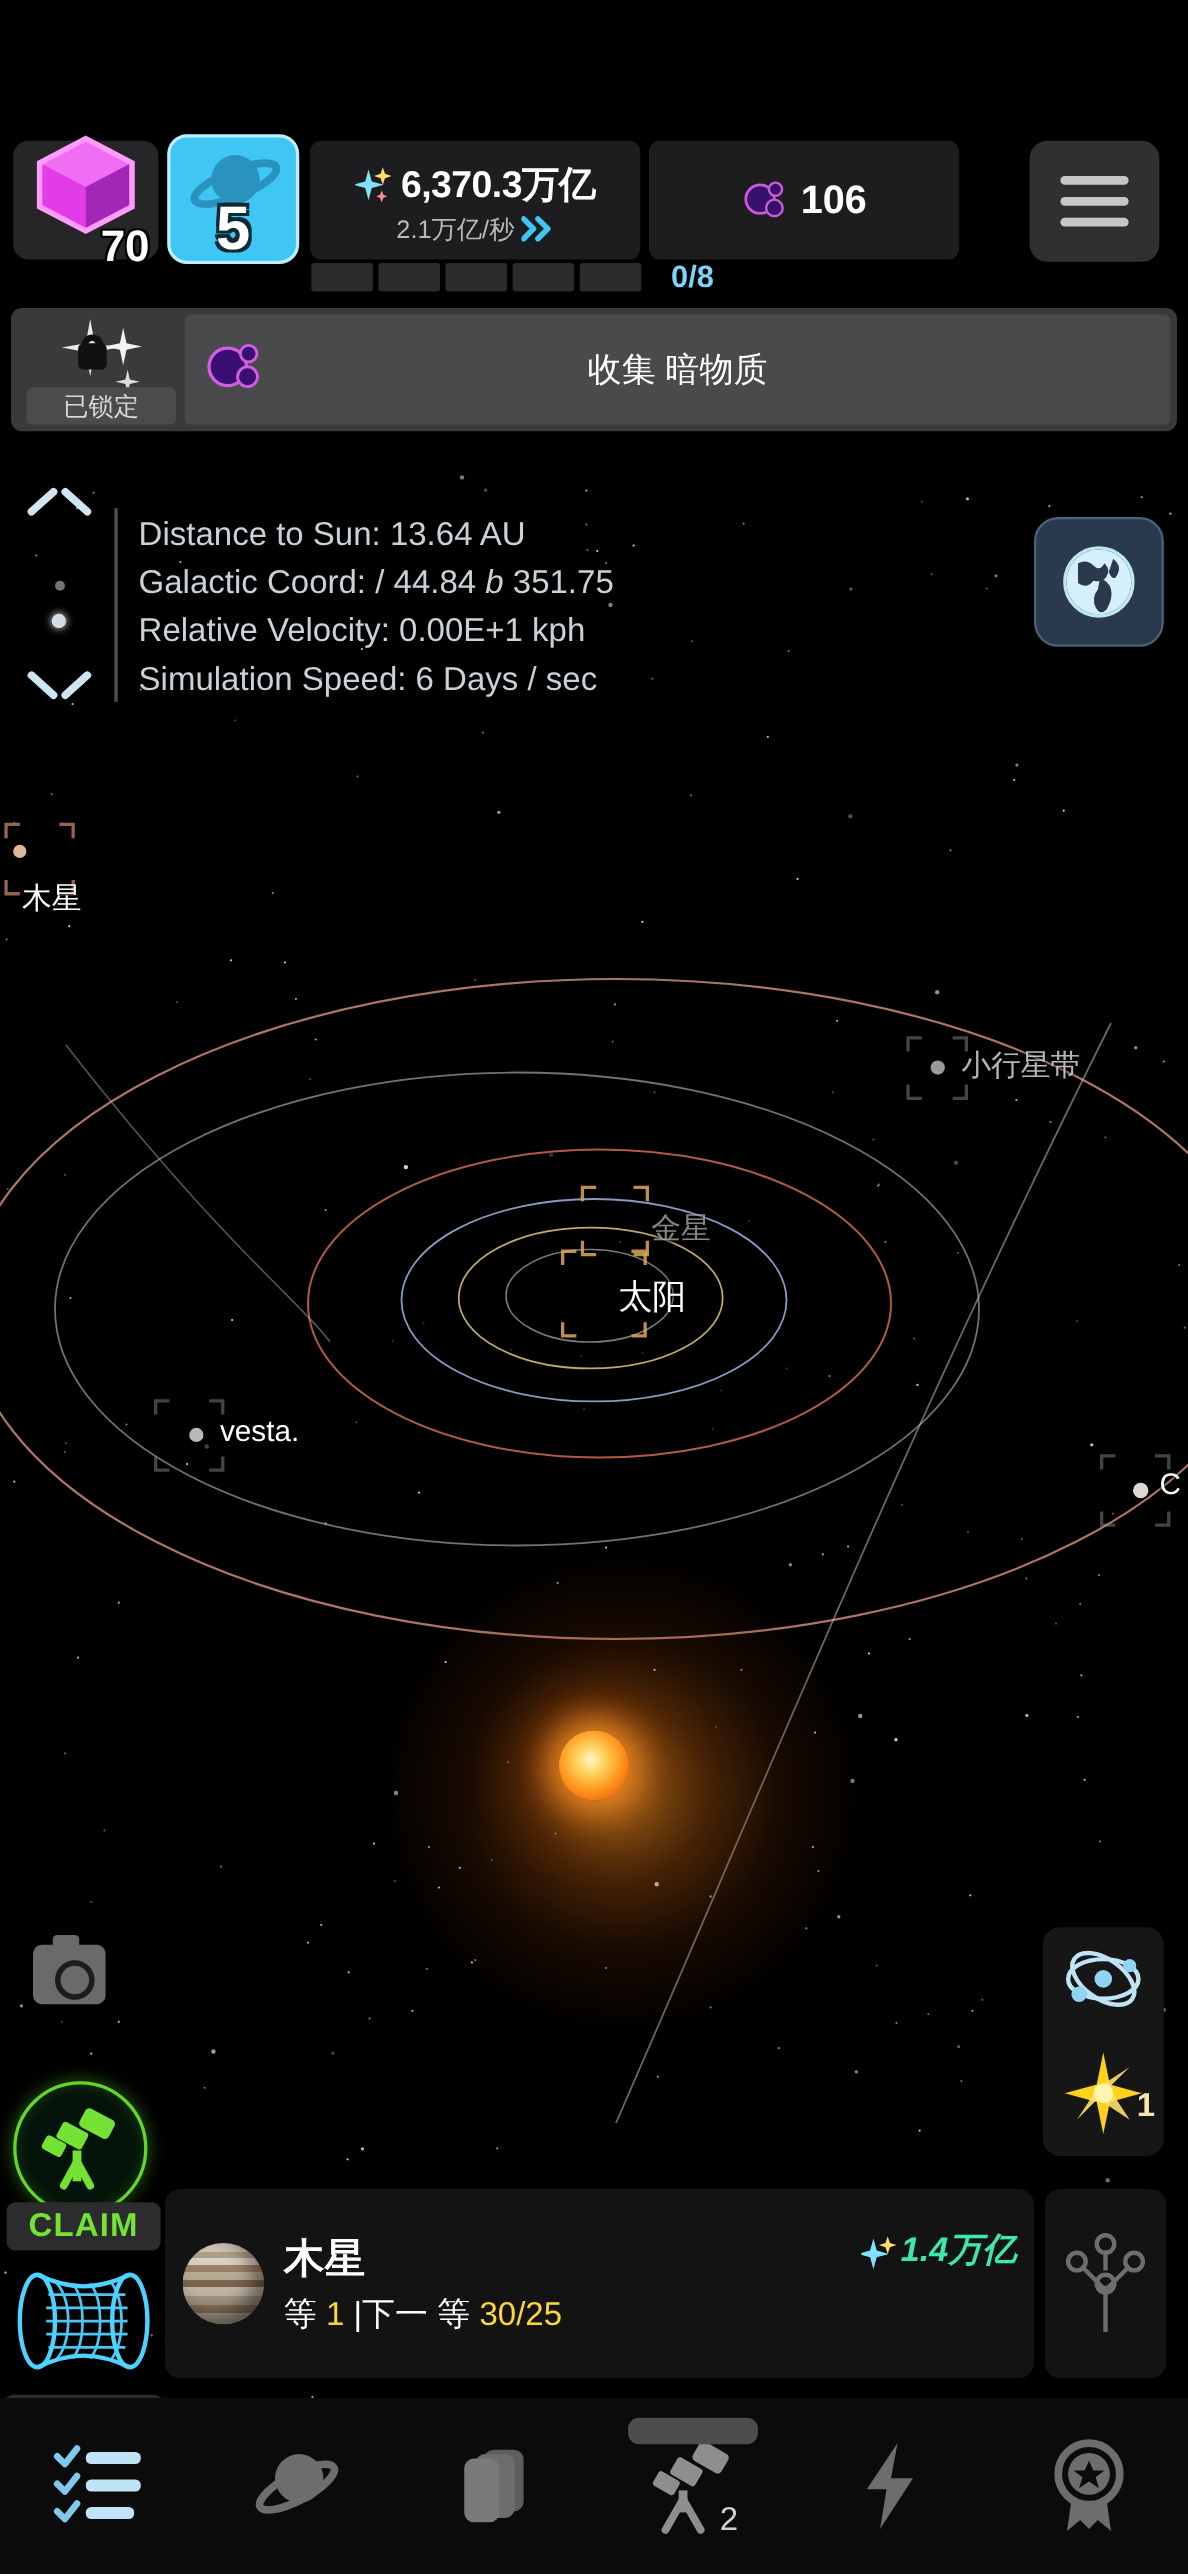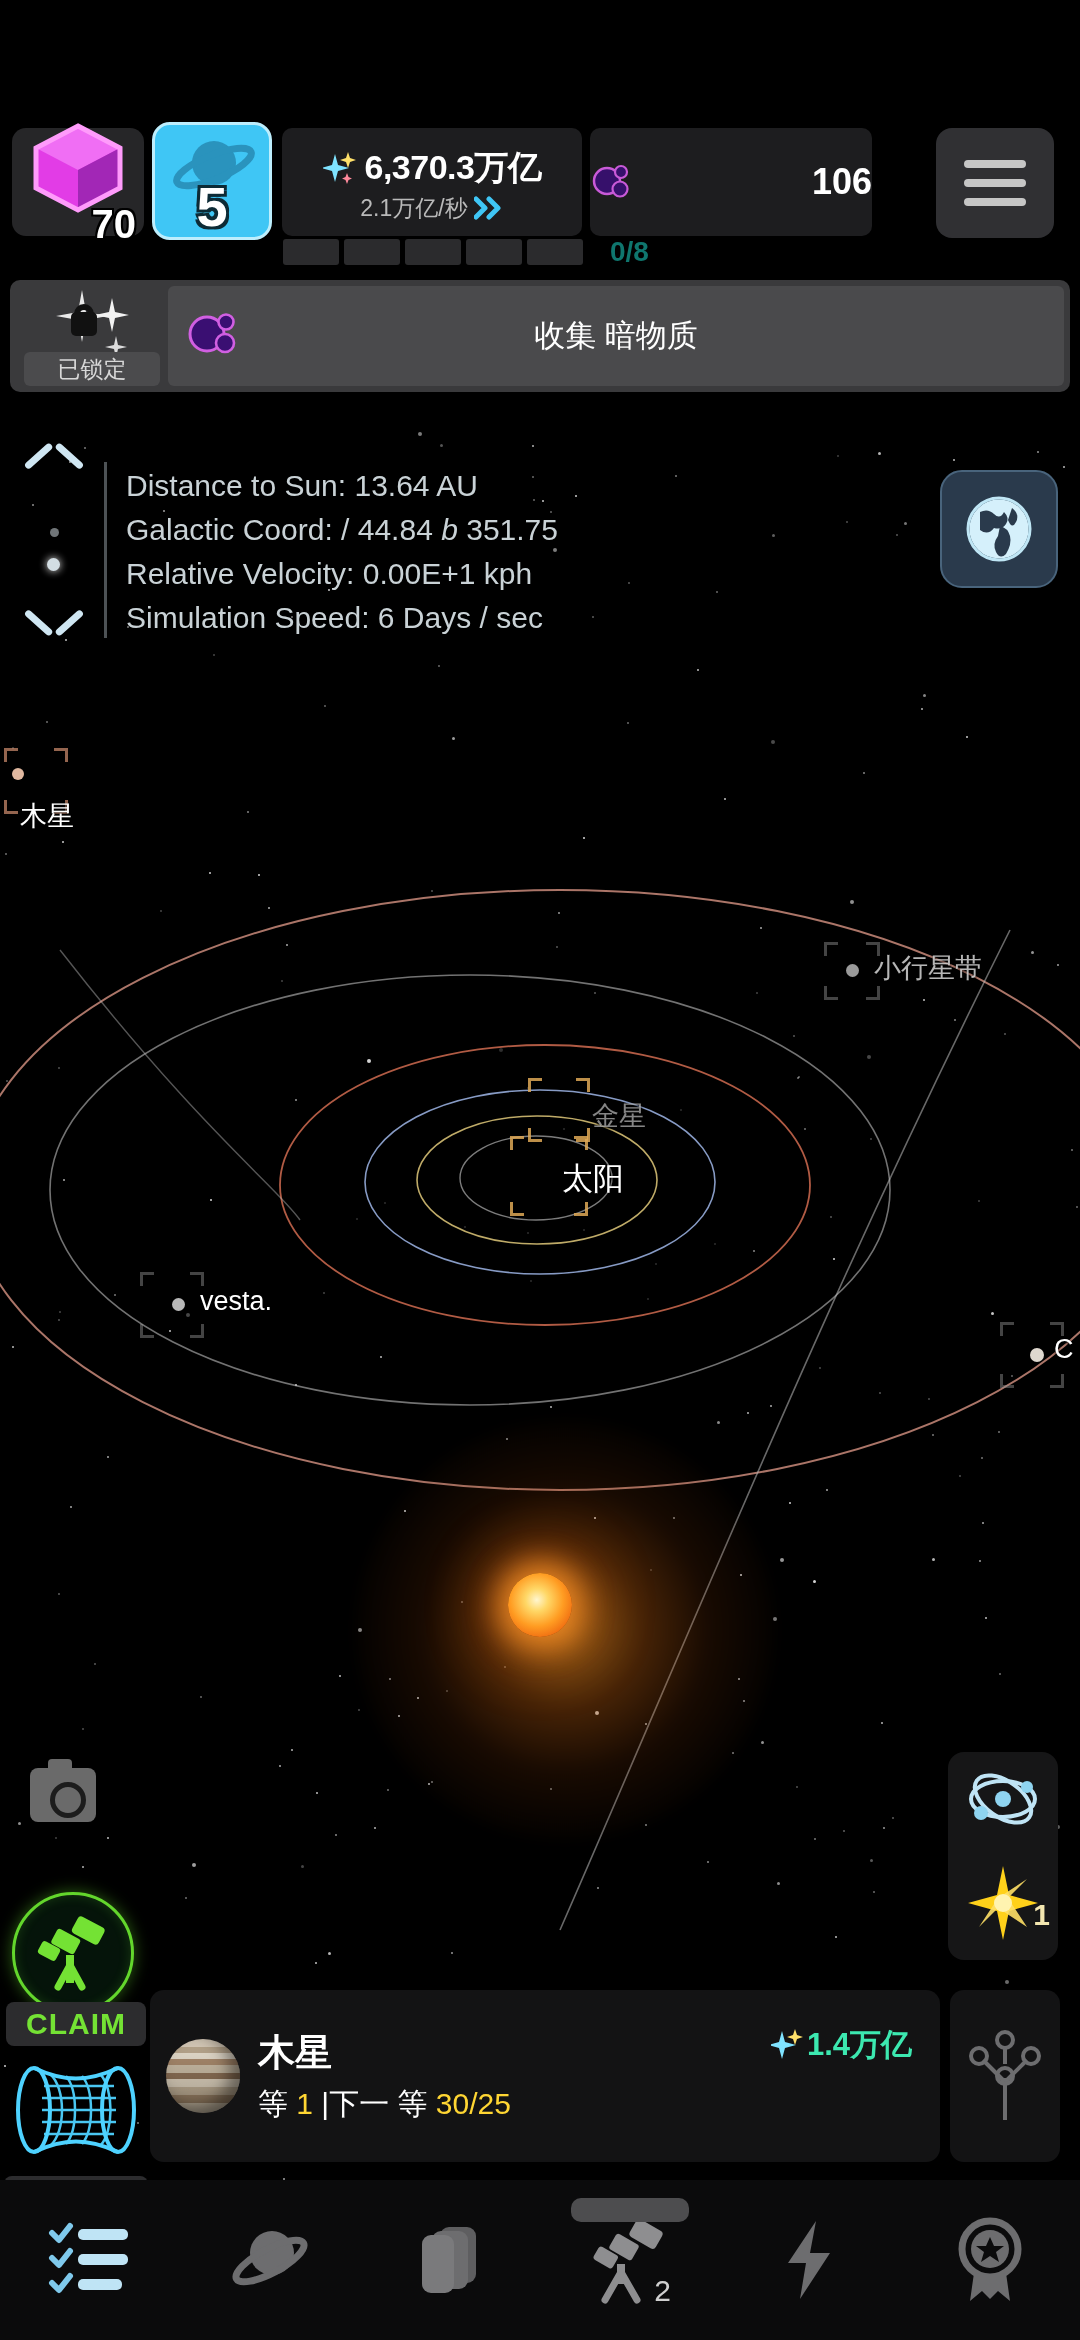--- a/index.html
+++ b/index.html
@@ -88,27 +88,27 @@
     border-radius: 10px; display: flex; flex-direction: column;
     align-items: center; justify-content: center; padding-top: 4px;
   }
   .cur-top { display: flex; align-items: center; gap: 8px; }
   .cur-val { color: #fff; font-size: 34px; font-weight: bold; letter-spacing: -0.5px; }
   .cur-rate { display: flex; align-items: center; gap: 6px; margin-top: 2px; }
   .cur-rate-txt { color: #b9b9b9; font-size: 23px; }
 
   .chip-dm {
     margin-left: 8px; width: 282px; height: 108px; background: #1d1d1f;
-    border-radius: 10px; display: flex; align-items: center; justify-content: space-between; gap: 12px;
+    border-radius: 10px; display: flex; align-items: center; justify-content: center; gap: 12px;
   }
   .dm-val { color: #fff; font-size: 36px; font-weight: bold; }
 
   .seg-row { position: absolute; left: 283px; top: 236px; display: flex; gap: 5px; align-items: center; }
   .seg { width: 56px; height: 26px; background: #2b2b2d; border-radius: 3px; }
-  .seg-count { margin-left: 22px; color: #0f766e; font-size: 28px; font-weight: bold; }
+  .seg-count { margin-left: 22px; color: #7dd3fc; font-size: 28px; font-weight: bold; }
 
   .menu-btn {
     position: absolute; left: 936px; top: 128px; width: 118px; height: 110px;
     background: #303033; border-radius: 16px;
     display: flex; flex-direction: column; align-items: center; justify-content: center; gap: 11px;
   }
   .menu-btn span { display: block; width: 62px; height: 8px; background: #c6c6c6; border-radius: 4px; }
 
   
   .quest {
@@ -219,21 +219,21 @@
         #9d8468 56px, #9d8468 64px,
         #cdbfa8 64px, #cdbfa8 74px);
     box-shadow: inset -10px -6px 16px rgba(0,0,0,0.45);
   }
   .card-body { flex: 1; margin-left: 18px; position: relative; }
   .card-title { color: #fff; font-size: 37px; font-weight: bold; }
   .card-line2 { margin-top: 6px; font-size: 30px; color: #fff; }
   .card-line2 .lv { color: #ffd633; }
   .card-line3 { margin-top: 6px; font-size: 30px; color: #fff; display: flex; align-items: center; gap: 4px; }
   .card-reward {
-    position: absolute; right: 12px; top: -4px; display: flex; align-items: center; gap: 4px;
+    position: absolute; right: 0; top: -4px; display: flex; align-items: flex-end; gap: 4px; font-style: italic;
   }
   .card-reward span { color: #3ce8b0; font-size: 31px; font-weight: bold; }
 
   .tree-btn {
     position: absolute; left: 950px; top: 1990px; width: 110px; height: 172px;
     background: #131314; border-radius: 14px;
     display: flex; align-items: center; justify-content: center;
   }
 
   

